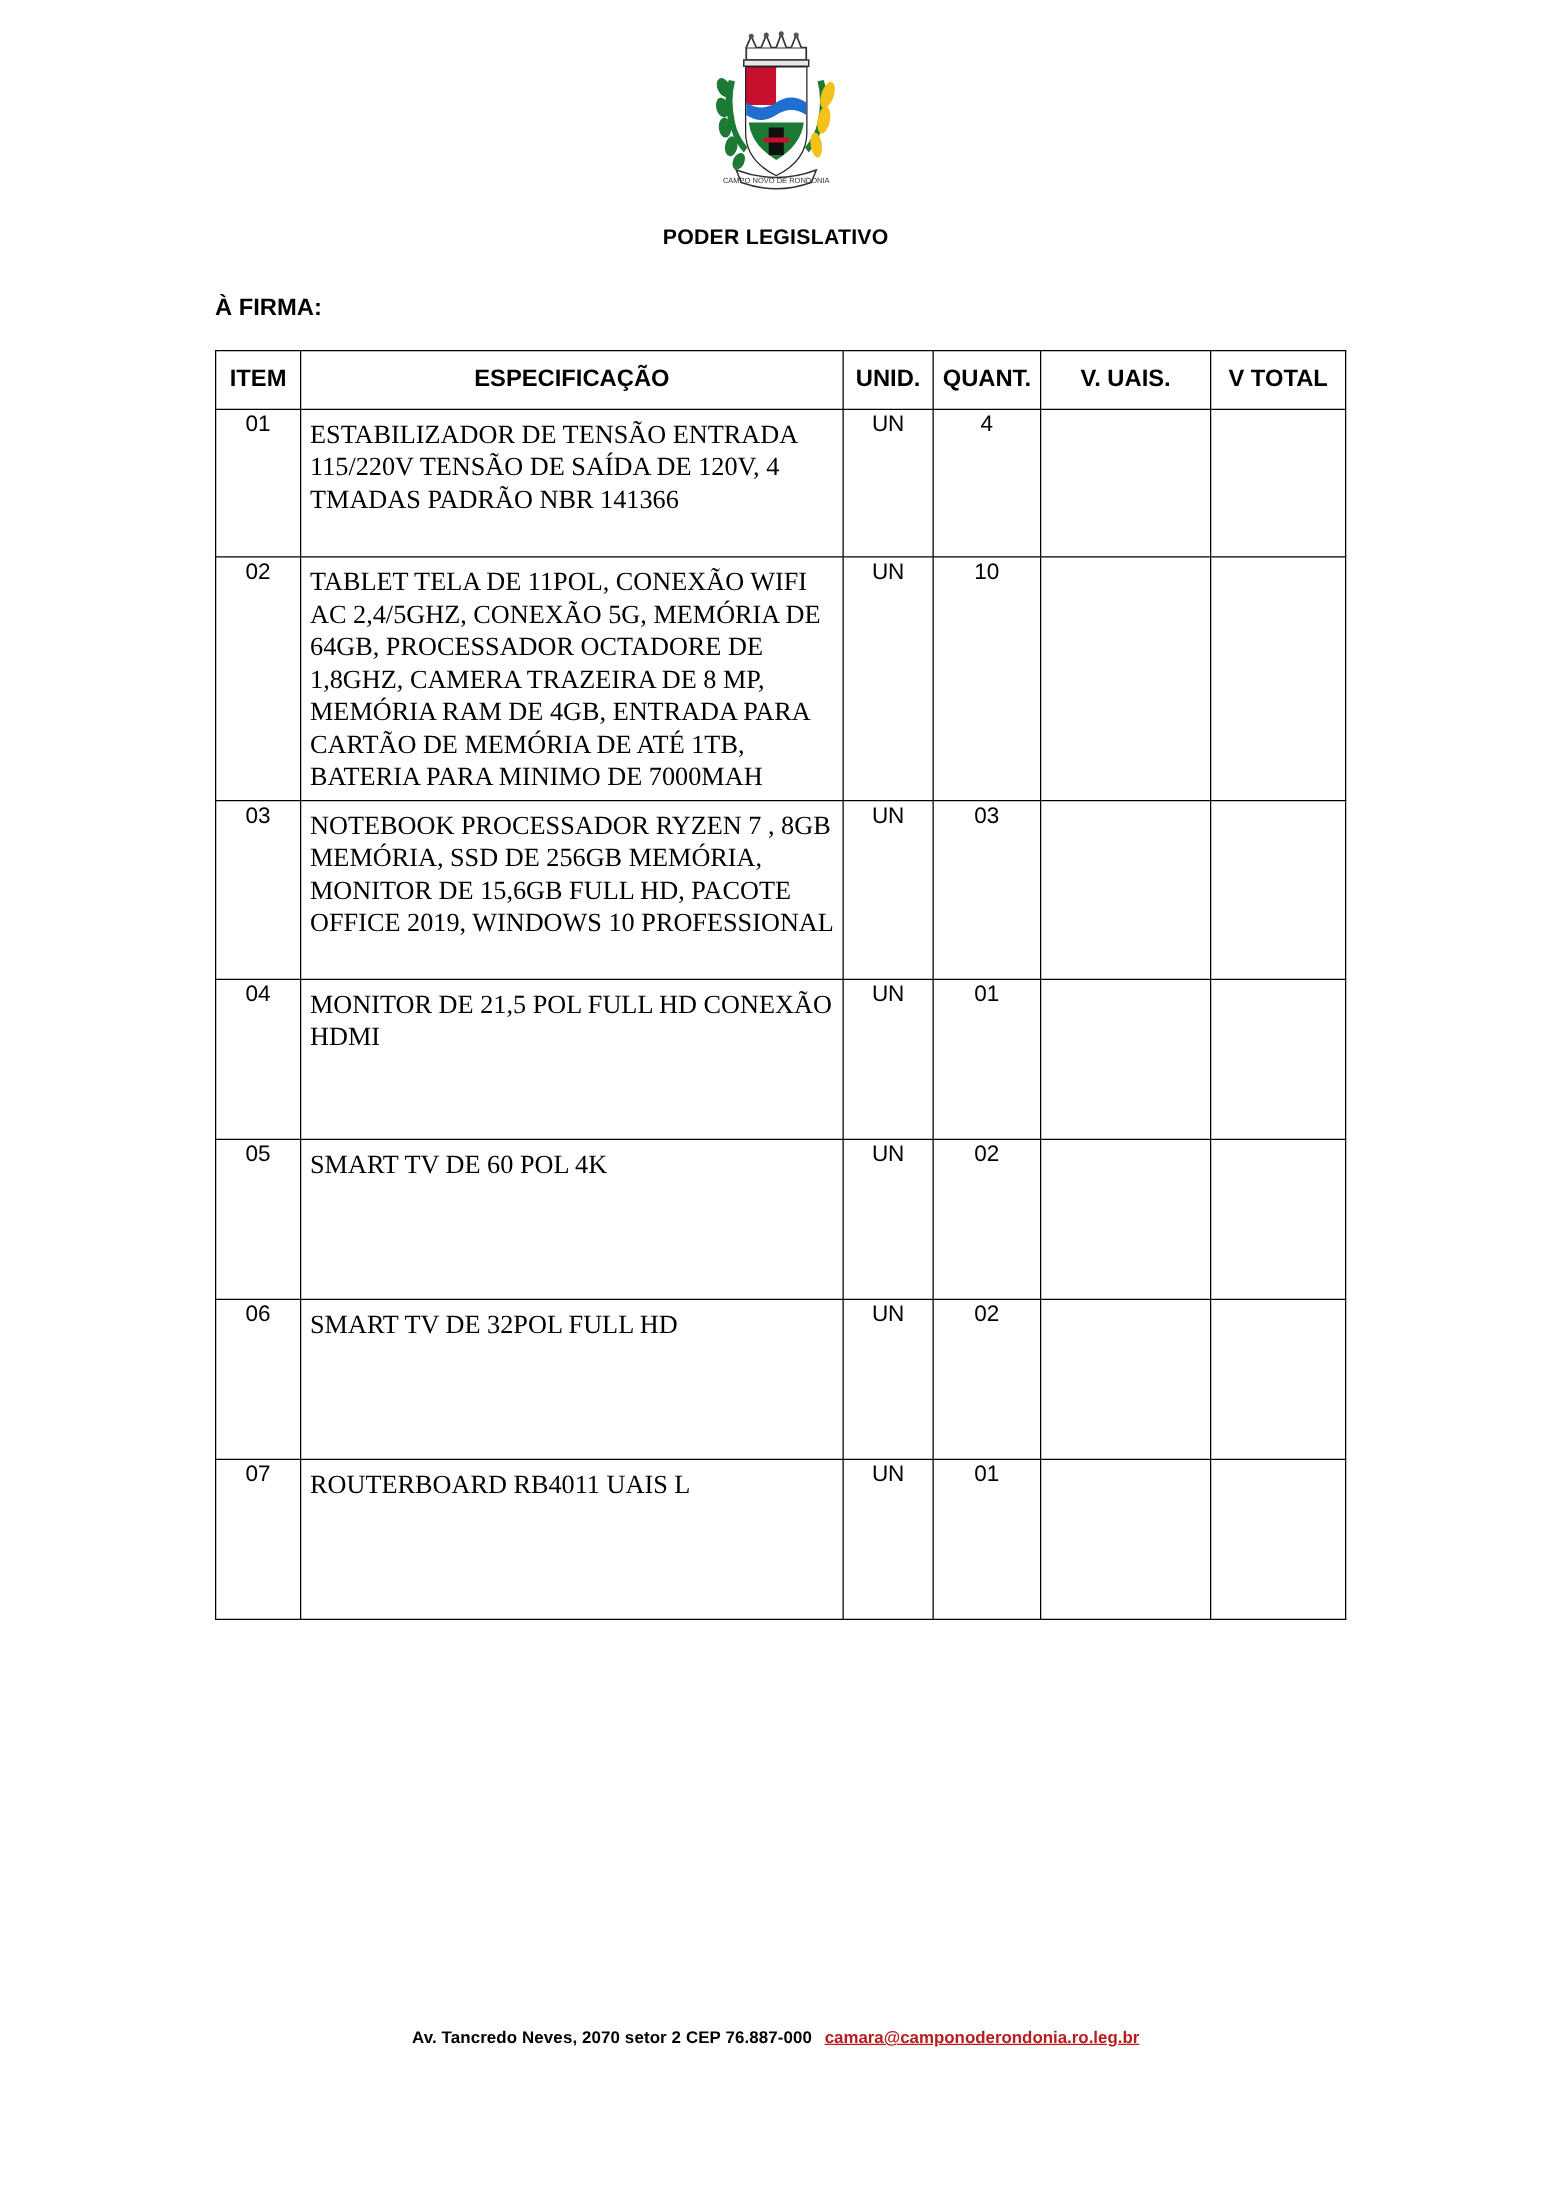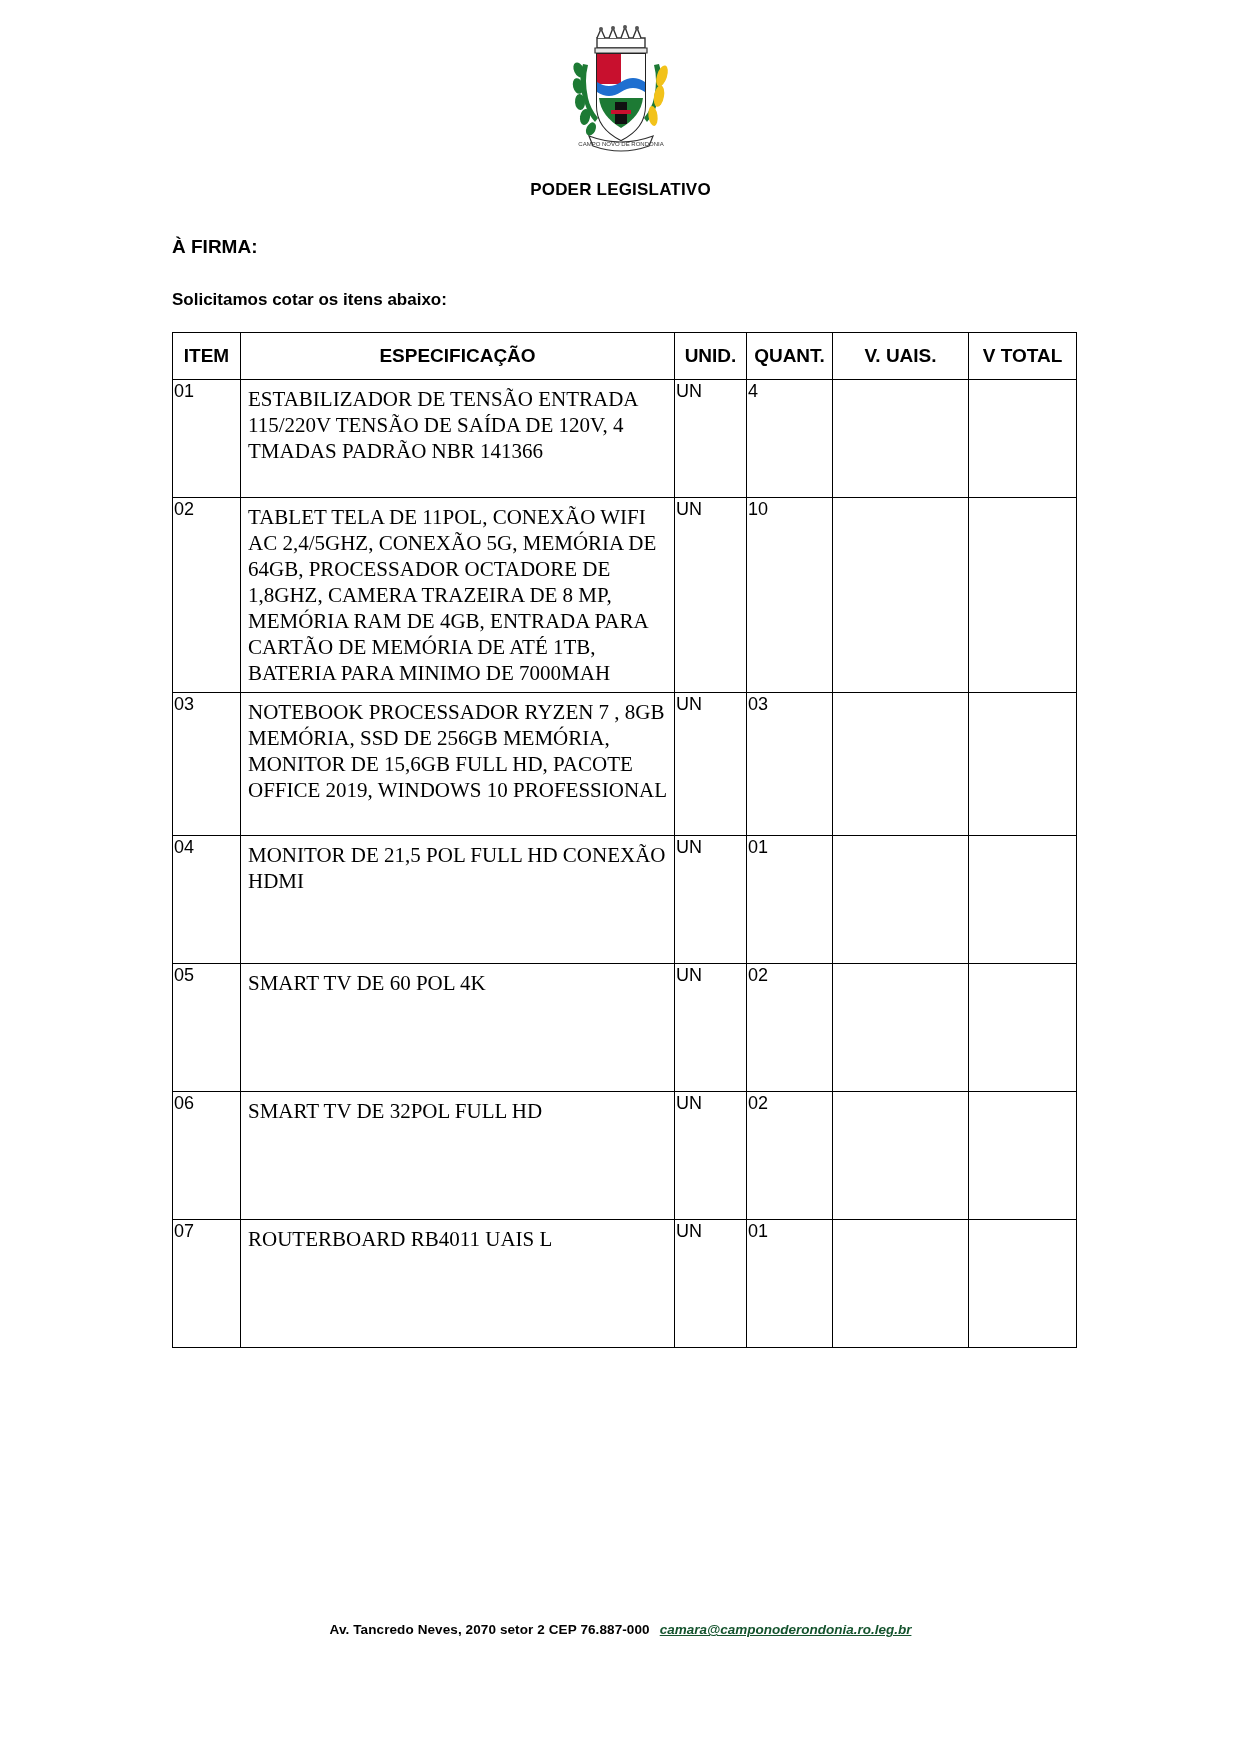--- a/index.html
+++ b/index.html
@@ -105,21 +105,21 @@
     height: 34px;
   }
   .col-item   { width: 68px; }
   .col-spec   { width: 434px; }
   .col-unid   { width: 72px; }
   .col-quant  { width: 86px; }
   .col-vunit  { width: 136px; }
   .col-vtotal { width: 108px; }
 
   td.cell-item, td.cell-unid, td.cell-quant {
-    text-align: left;
+    text-align: center;
     font-family: "Liberation Sans", sans-serif;
     font-size: 18px;
     vertical-align: bottom;
     padding-bottom: 28px;
   }
   td.cell-spec {
     font-family: "Liberation Serif", serif;
     font-size: 21px;
     line-height: 1.24;
     padding: 6px 6px 6px 7px;
@@ -133,24 +133,23 @@
     left: 0;
     right: 0;
     bottom: 118px;
     text-align: center;
     font-size: 13.5px;
     font-weight: bold;
     font-family: "Liberation Sans", sans-serif;
   }
   .footer .addr { letter-spacing: 0.1px; }
   .footer .email {
-    color: #14532d;
+    color: #b91c1c;
     text-decoration: underline;
     margin-left: 10px;
-    font-style: italic;
   }
 </style>
 </head>
 <body>
 
 <div class="page">
 
   <div class="crest-wrap">
     <div class="crest">
       <svg viewBox="0 0 108 132" width="108" height="132" aria-hidden="true">
@@ -199,21 +198,20 @@
     </div>
   </div>
 
   <div class="header-text">
     <div class="header-line1">PODER LEGISLATIVO</div>
   </div>
 
 
   <div class="firm-line">À FIRMA:</div>
 
-  <div class="solicit-line">Solicitamos cotar os itens abaixo:</div>
 
   <table class="quote">
     <colgroup>
       <col class="col-item">
       <col class="col-spec">
       <col class="col-unid">
       <col class="col-quant">
       <col class="col-vunit">
       <col class="col-vtotal">
     </colgroup>

